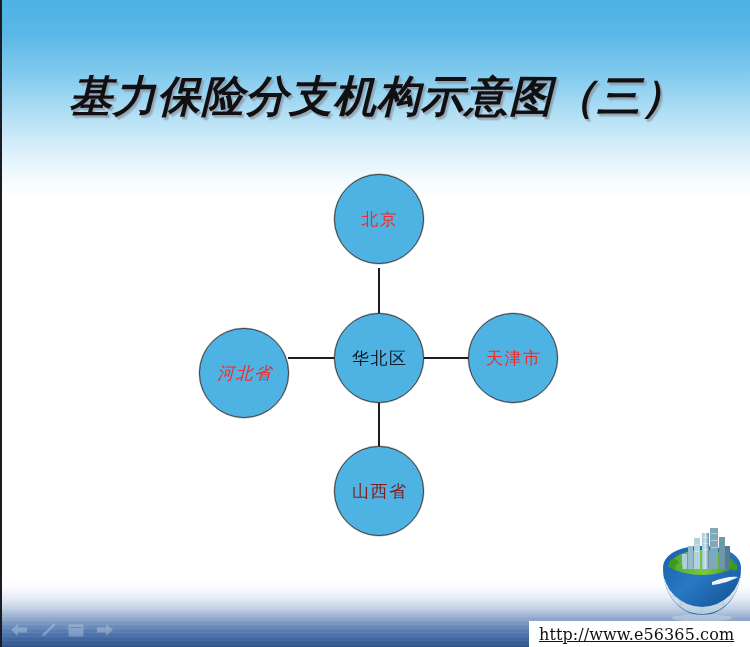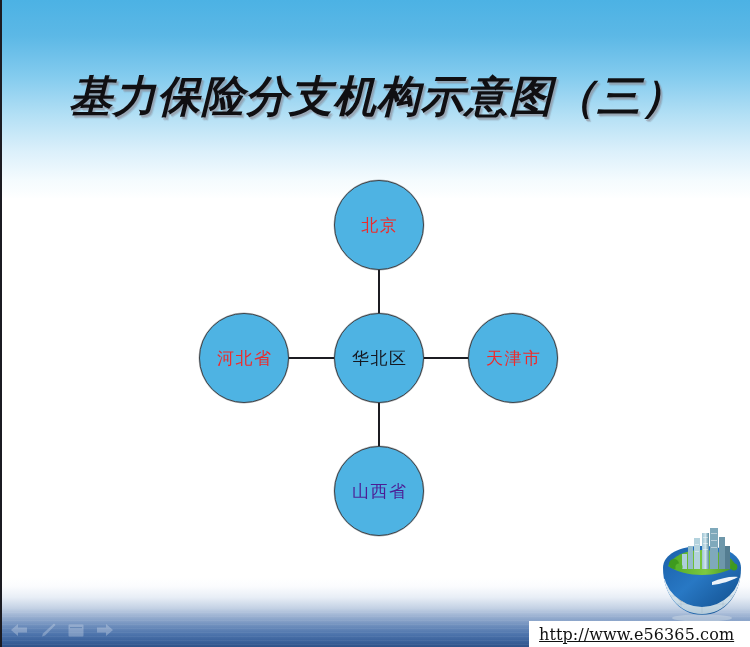--- a/index.html
+++ b/index.html
@@ -180,38 +180,38 @@
 
   <div class="title">基力保险分支机构示意图（三）</div>
 
   <div class="diagram">
 
     <div class="edge" style="left:376px; top:268px; width:2px; height:46px;"></div>
     <div class="edge" style="left:376px; top:402px; width:2px; height:46px;"></div>
     <div class="edge" style="left:286px; top:357px; width:46px; height:2px;"></div>
     <div class="edge" style="left:422px; top:357px; width:46px; height:2px;"></div>
 
-    <div class="node" style="left:332px; top:180px;">
+    <div class="node" style="left:332px; top:174px;">
       <span class="node-label" style="color:#ef2a2a;">北京</span>
     </div>
 
-    <div class="node" style="left:197px; top:313px;">
+    <div class="node" style="left:197px; top:328px;font-style:italic;">
       <span class="node-label" style="color:#ef2a2a;">河北省</span>
     </div>
 
     <div class="node" style="left:332px; top:313px;">
       <span class="node-label" style="color:#141821;">华北区</span>
     </div>
 
     <div class="node" style="left:466px; top:313px;">
       <span class="node-label" style="color:#ef2a2a;">天津市</span>
     </div>
 
     <div class="node" style="left:332px; top:446px;">
-      <span class="node-label" style="color:#4c1d95;">山西省</span>
+      <span class="node-label" style="color:#7f1d1d;">山西省</span>
     </div>
   </div>
 
   <div class="globe-logo">
     <svg width="94" height="98" viewBox="0 0 94 98" xmlns="http://www.w3.org/2000/svg">
       <defs>
         <linearGradient id="oceanG" x1="0" y1="0" x2="1" y2="1">
           <stop offset="0%" stop-color="#1a5fa8"></stop>
           <stop offset="45%" stop-color="#2878c4"></stop>
           <stop offset="100%" stop-color="#0f4a87"></stop>

